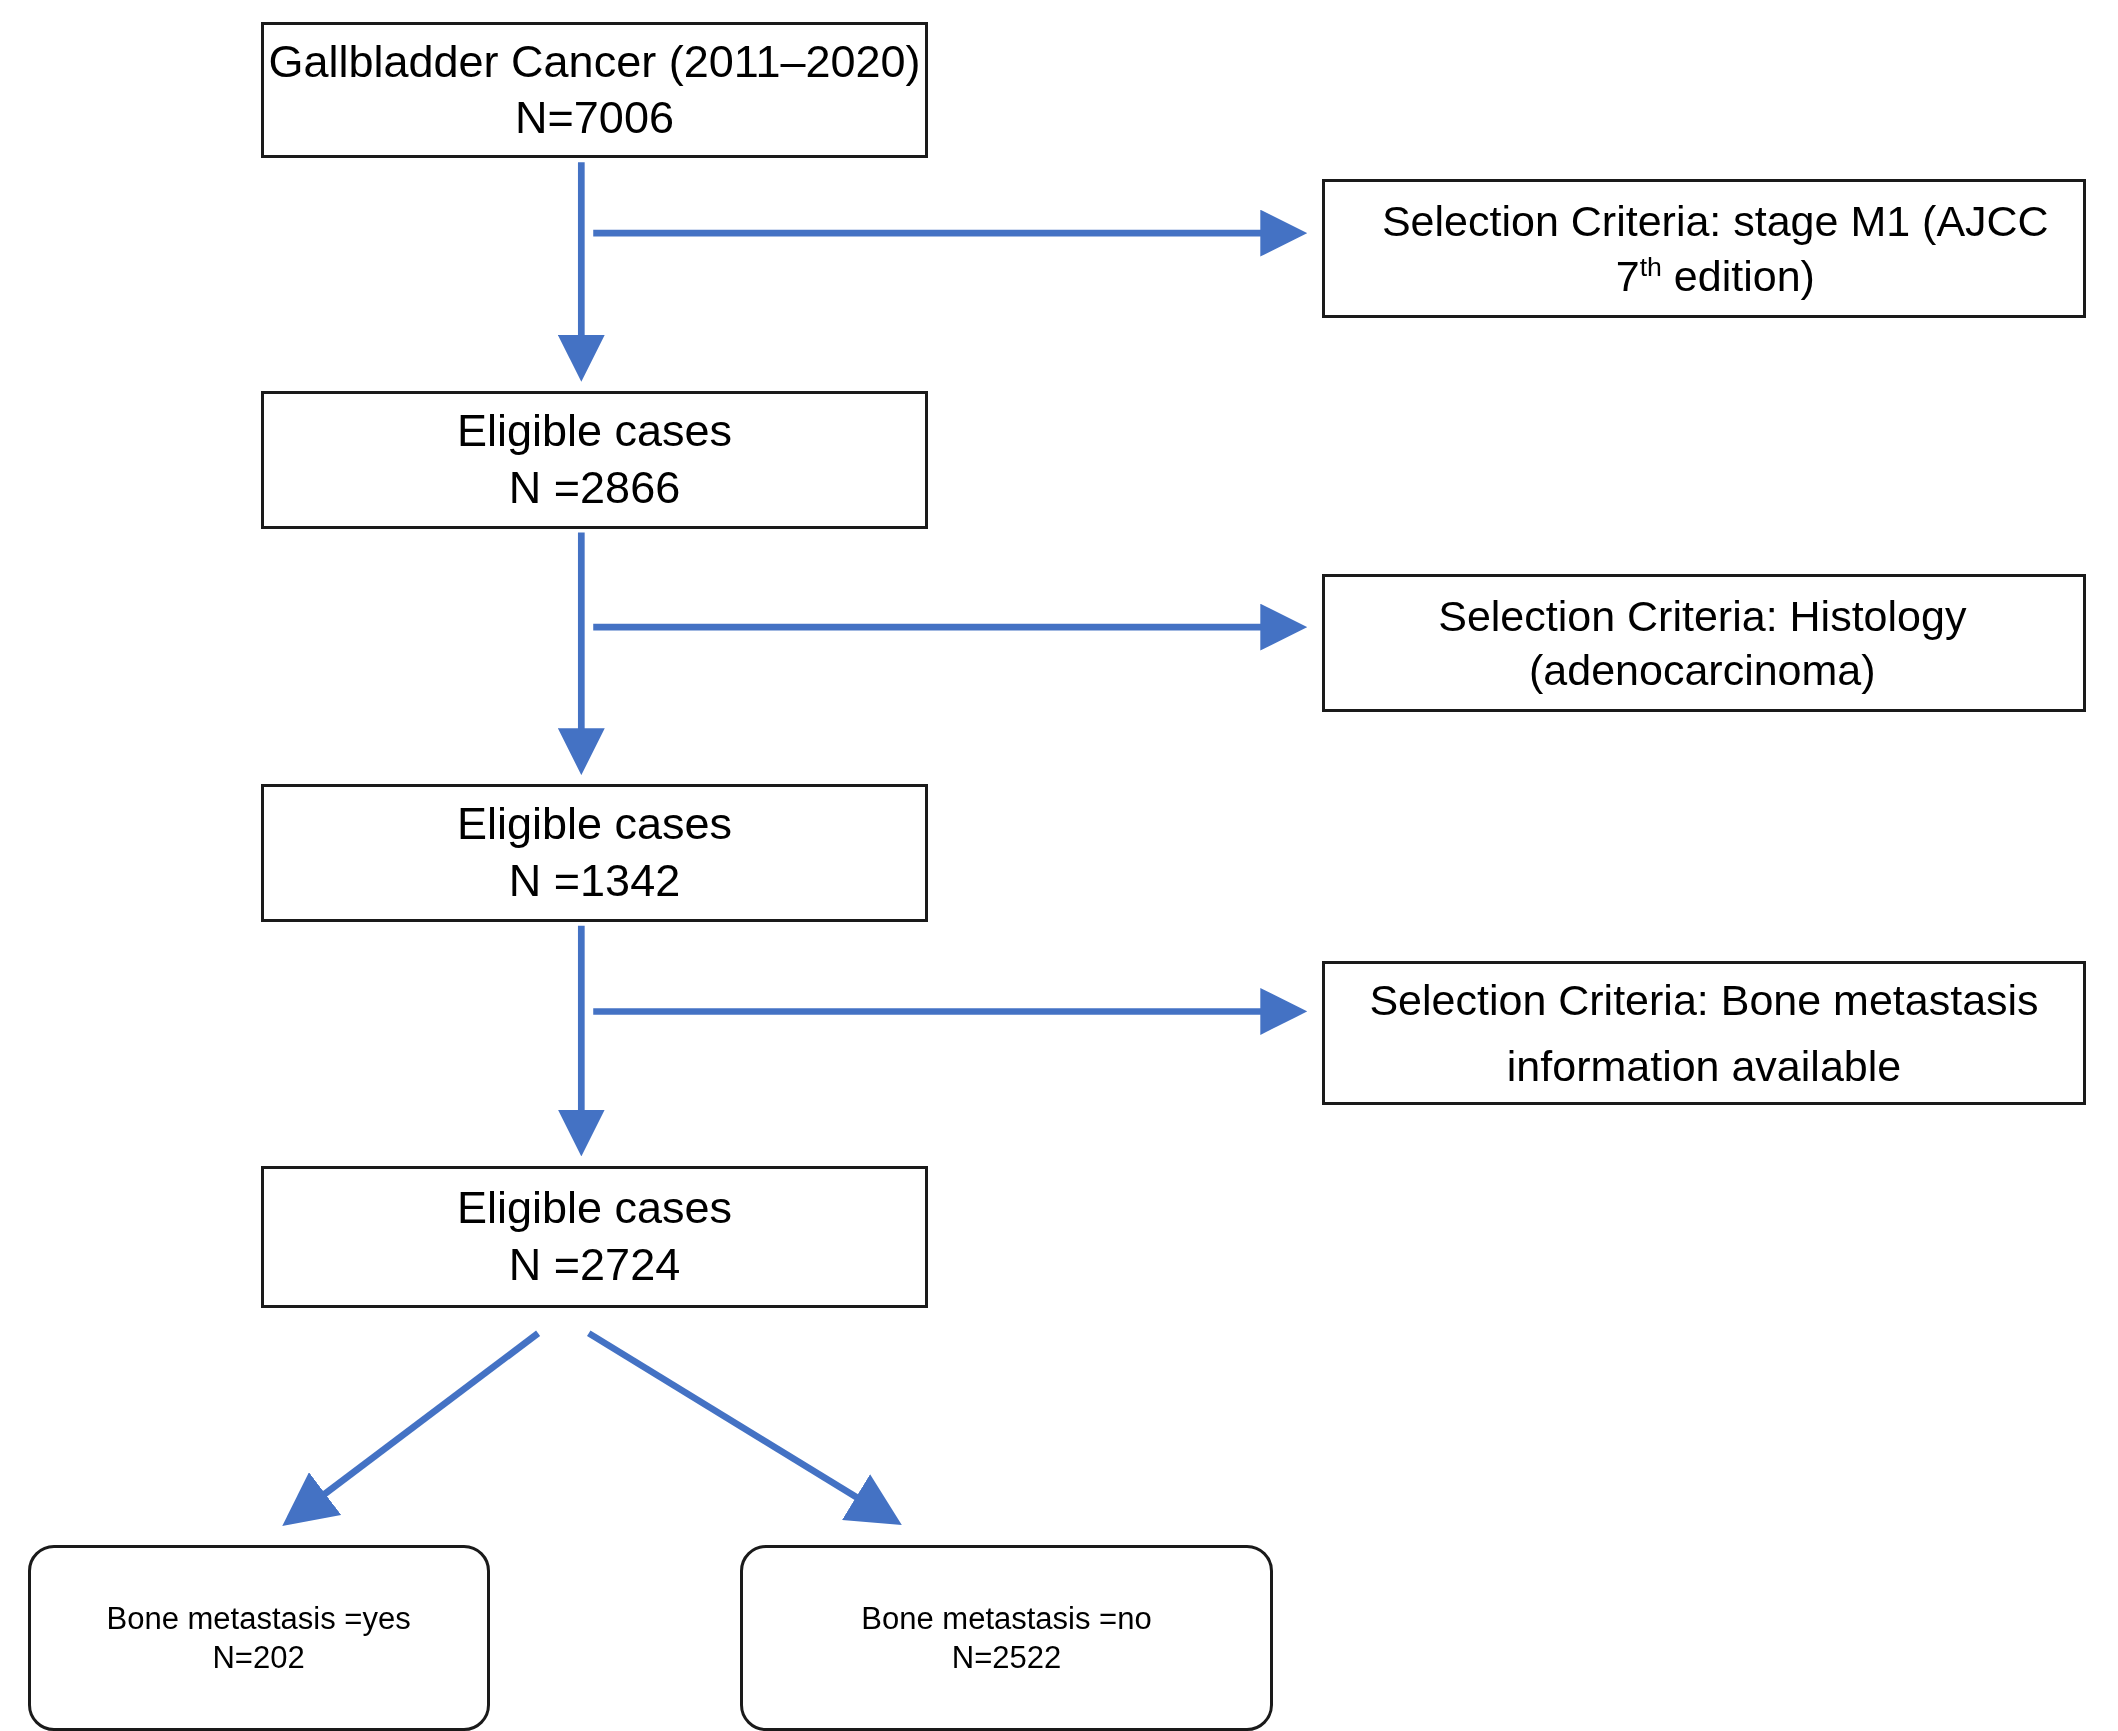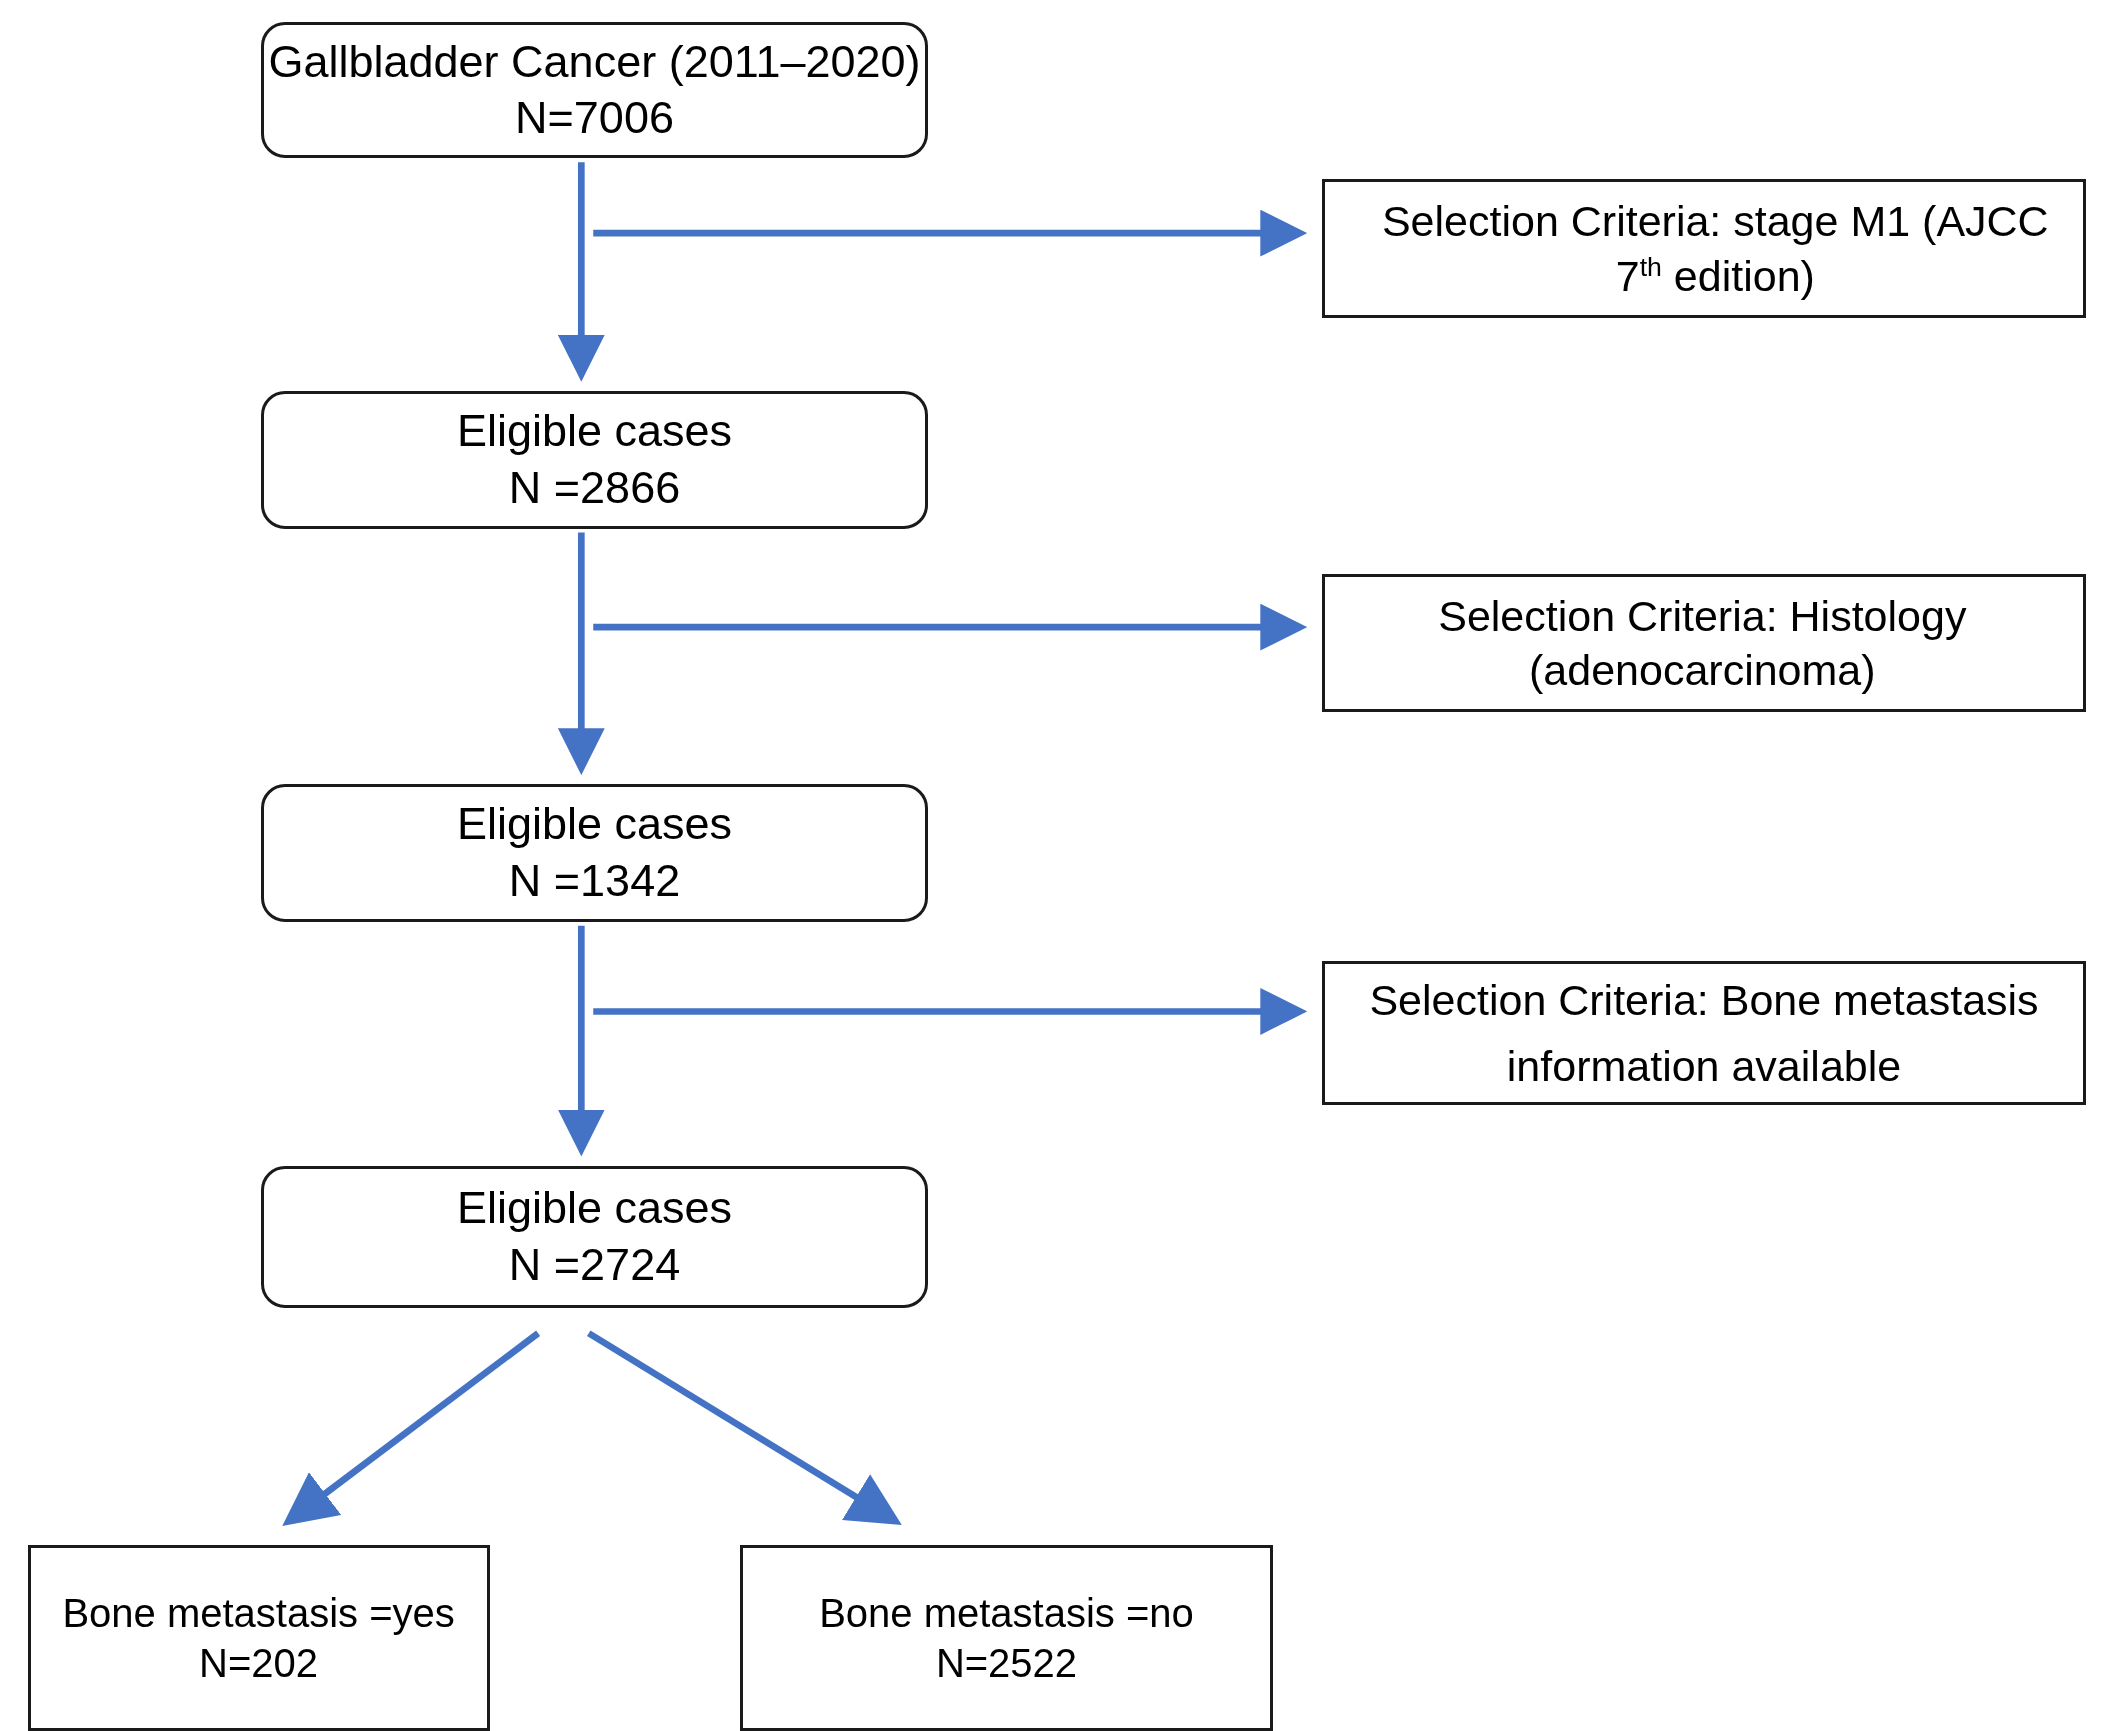--- a/index.html
+++ b/index.html
@@ -30,39 +30,38 @@
     color: #000000;
     line-height: 1.26;
   }
   .node .line {
     display: block;
     white-space: nowrap;
   }
   
   .main-box {
     font-size: 45px;
-    border-radius: 24px;
   }
   #node-source   { left: 261px;  top: 22.3px;   width: 667px; height: 136px; }
   #node-elig-1   { left: 261px;  top: 391px;  width: 667px; height: 138px; }
   #node-elig-2   { left: 261px;  top: 784px; width: 667px; height: 138px; }
   #node-elig-3   { left: 261px;  top: 1166px; width: 667px; height: 142px; }
 
   
   .crit-box {
     font-size: 43px;
     padding: 0 19.4px;
   }
   .crit-box .line { white-space: normal; }
   #node-crit-1 { left: 1322px; top: 179px;  width: 764px; height: 139px; padding-left: 42px; }
   #node-crit-2 { left: 1322px; top: 574px;  width: 764px; height: 138px; padding-left: 16px; }
   #node-crit-3 { left: 1322px; top: 961px; width: 764px; height: 144px; gap: 12px; }
 
   
-  .out-box { font-size: 40px; }
+  .out-box { font-size: 31px; border-radius: 26px; }
   #node-outcome-yes { left: 27.6px;  top: 1545px; width: 462px; height: 186px; }
   #node-outcome-no  { left: 740px; top: 1545px; width: 533px; height: 186px; }
 
   sup { font-size: 0.62em; vertical-align: super; line-height: 0; }
 
   
   .svg-layer {
     position: absolute;
     left: 0;
     top: 0;

